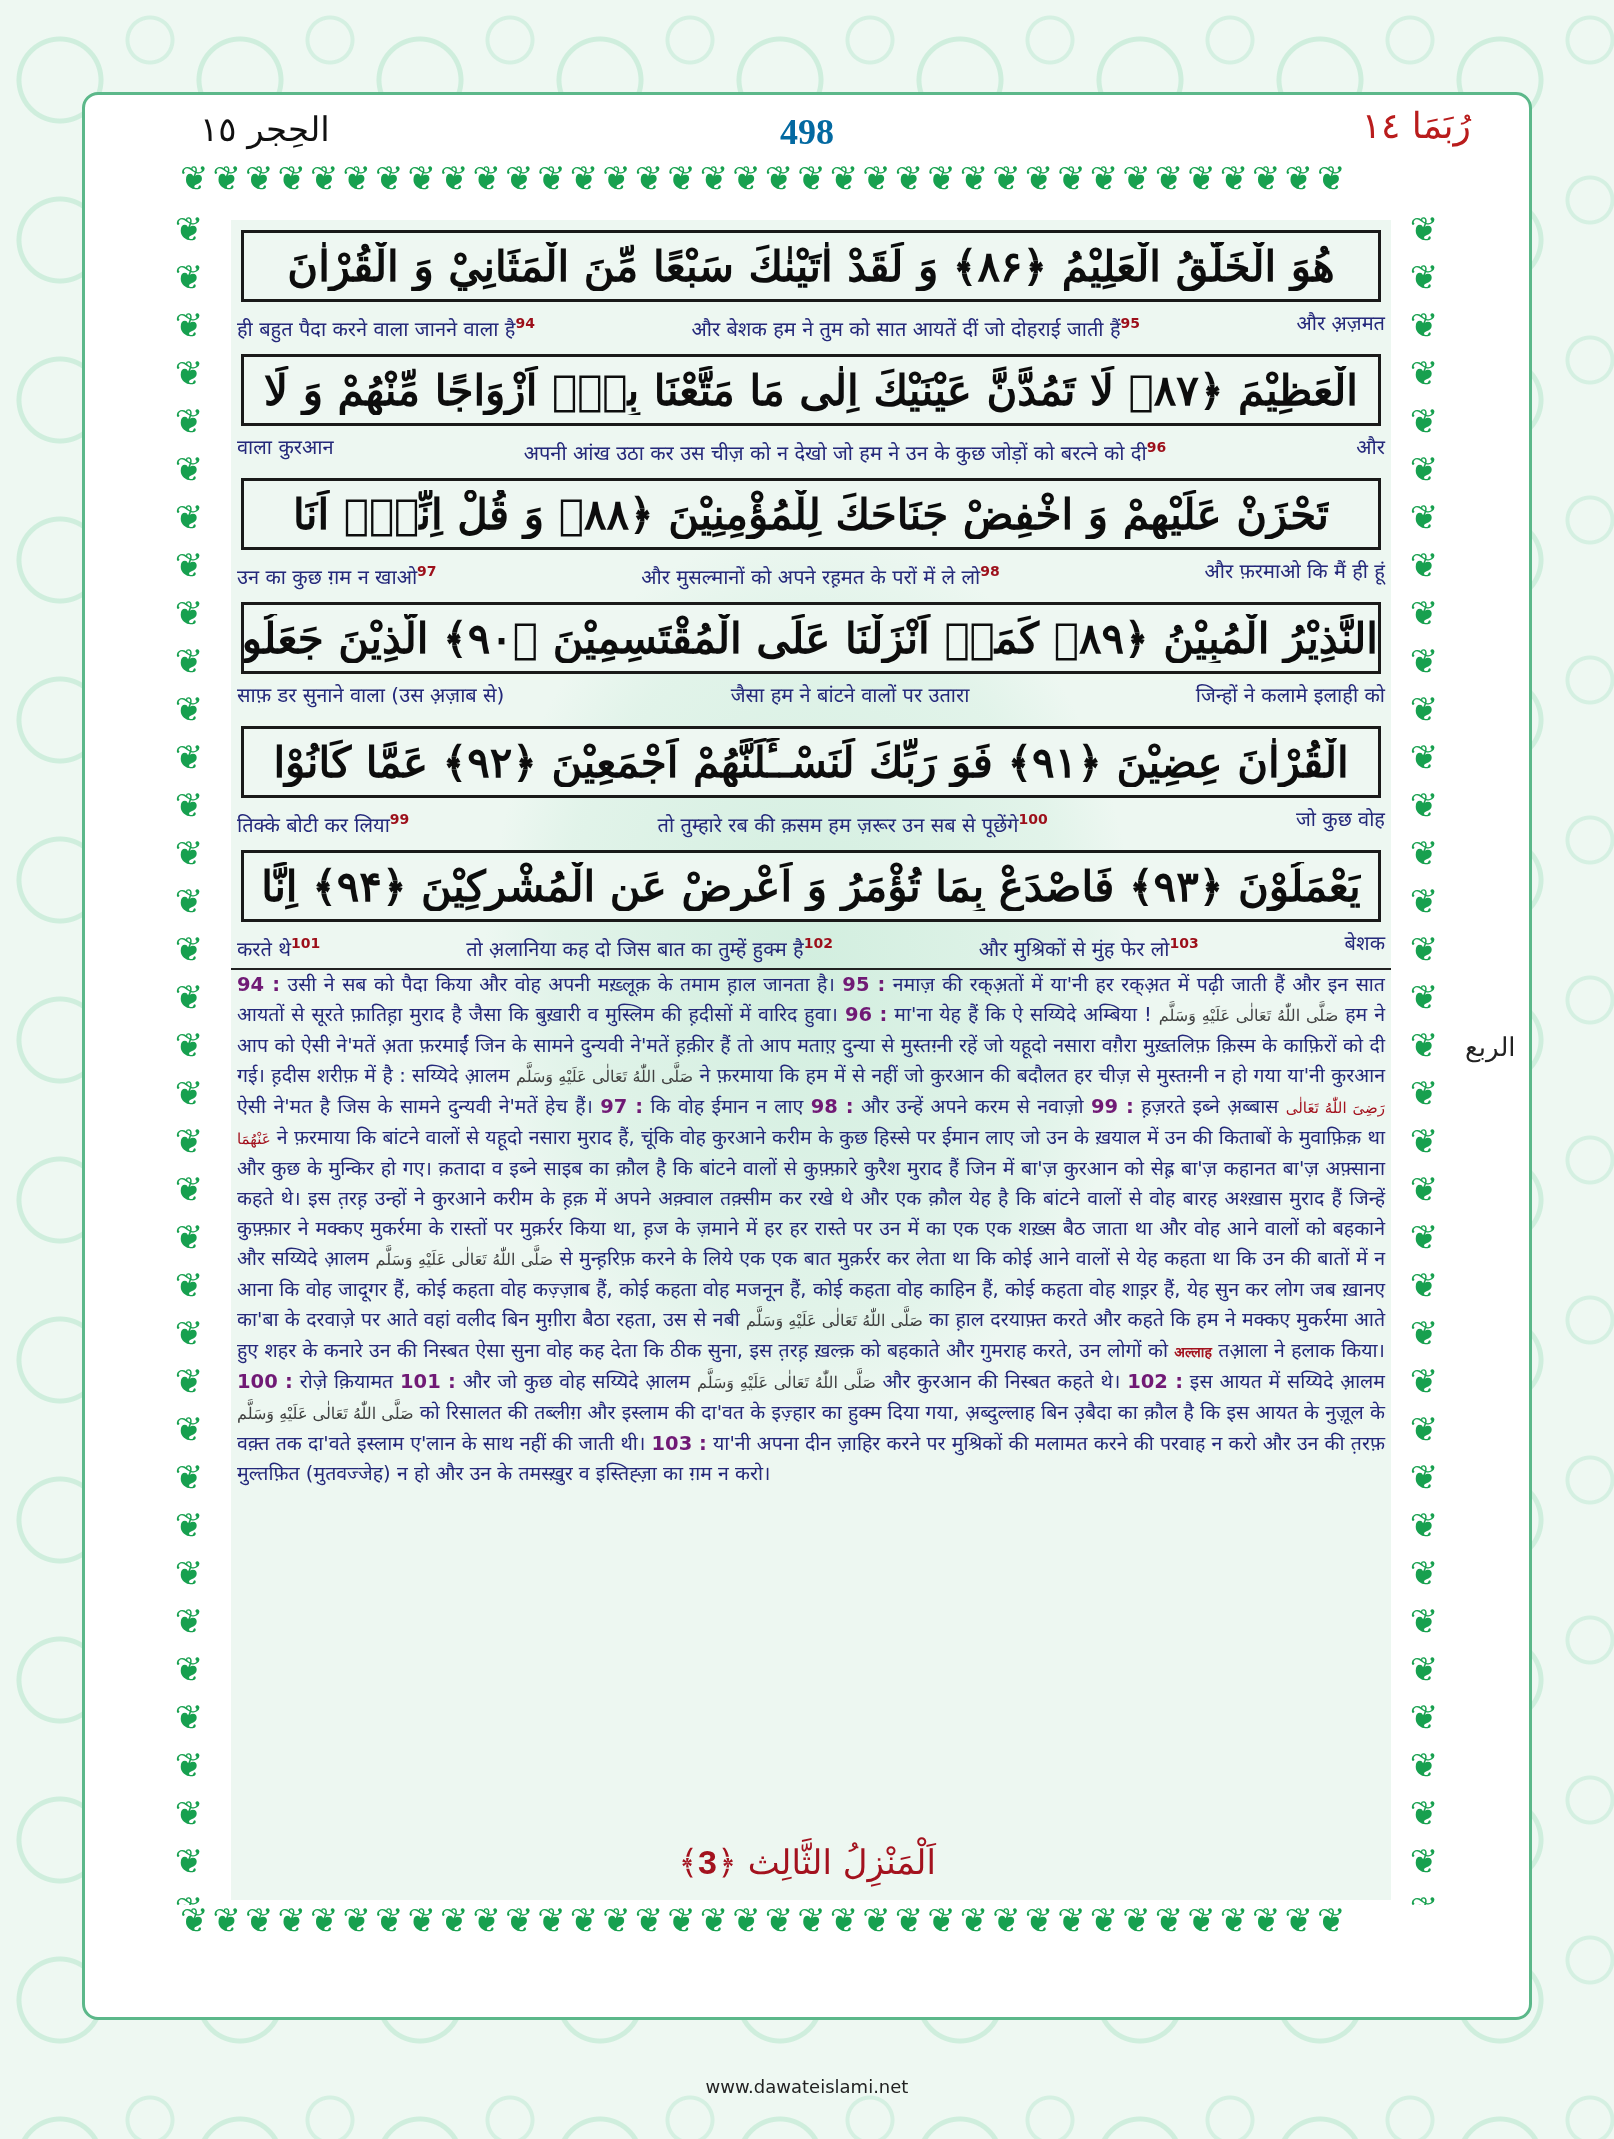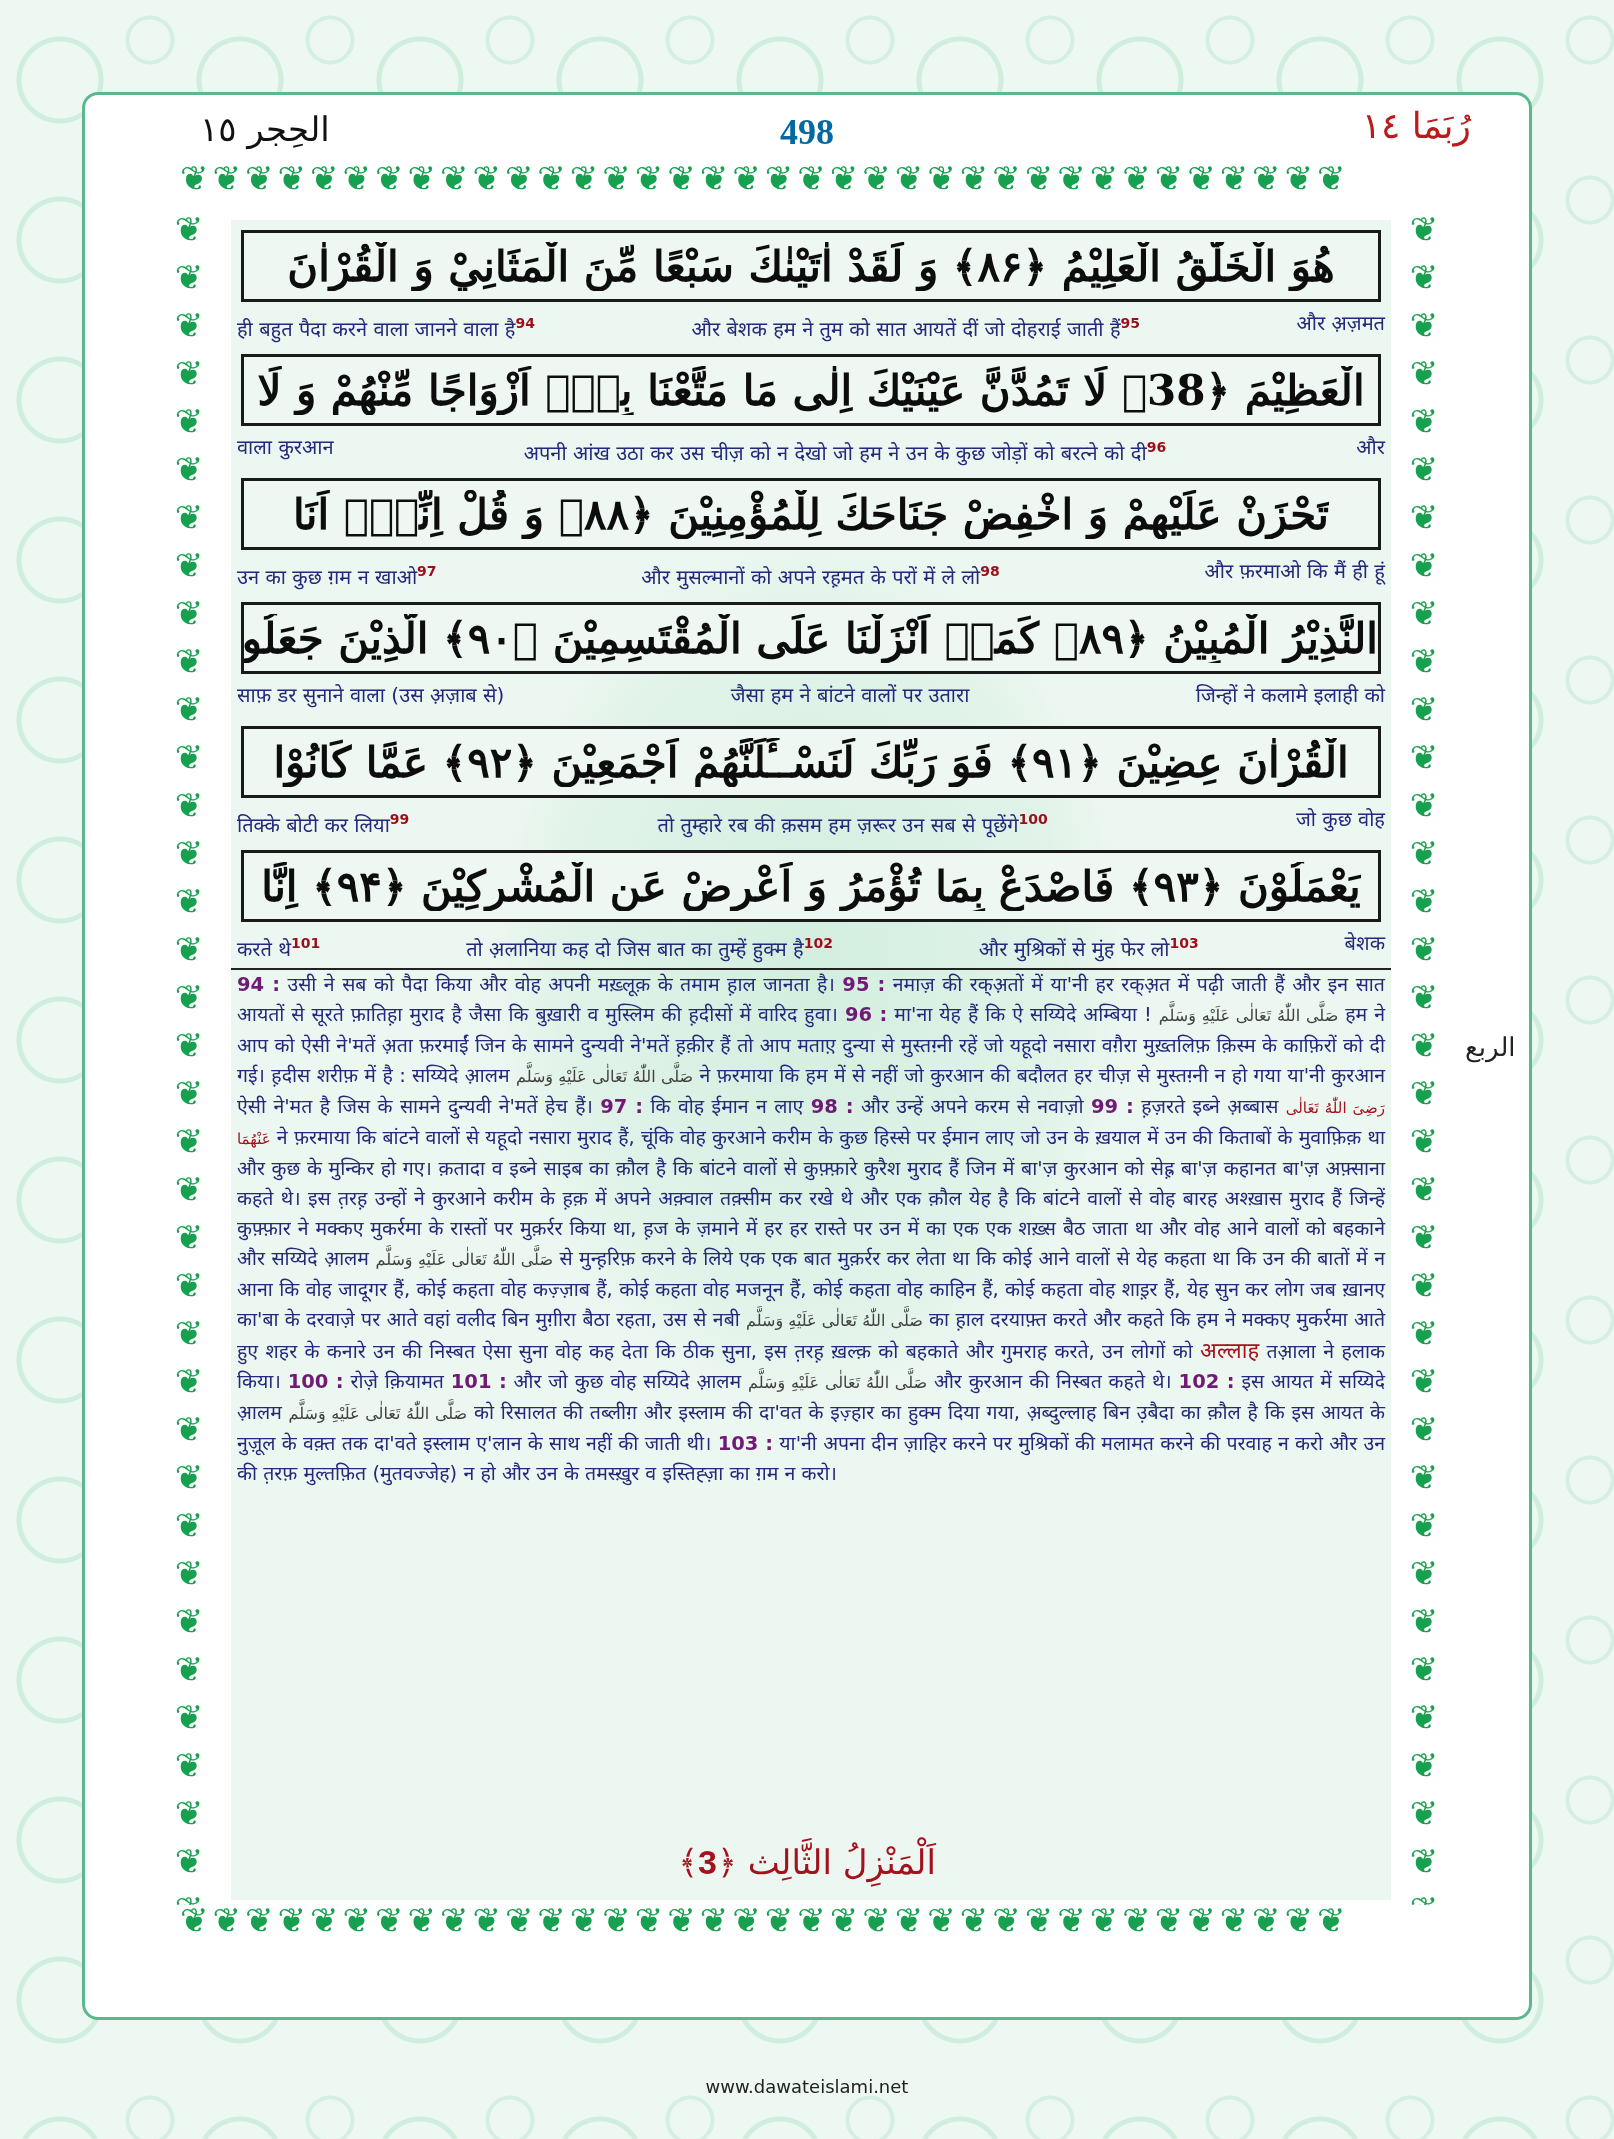--- a/index.html
+++ b/index.html
@@ -28,21 +28,21 @@
     box-sizing:border-box;display:flex;align-items:center;justify-content:center;}
   .verse-box .arabic{font-family:"DejaVu Serif",serif;font-size:42px;font-weight:bold;direction:rtl;color:#0d0d0d;white-space:nowrap;overflow:hidden;}
   .trans{position:relative;height:42px;line-height:42px;font-family:"DejaVu Sans",sans-serif;font-size:20px;color:#24287a;
     display:flex;justify-content:space-between;padding:0 6px;white-space:nowrap;}
   .trans sup{color:#9c0f1a;font-weight:bold;font-size:14px;}
   .block{margin-top:10px;}
   .notes{position:relative;margin-top:4px;padding:0 6px;font-size:19.5px;line-height:30px;color:#24287a;text-align:justify;}
   .notes .num{color:#701a75;font-weight:bold;}
   .notes .hon{font-family:"DejaVu Serif",serif;font-size:16px;color:#404040;}
   .notes .hon-red{font-family:"DejaVu Serif",serif;font-size:15px;color:#a3121e;}
-  .notes .allah{color:#a3121e;font-weight:normal;font-size:22px;}
+  .notes .allah{color:#a3121e;font-weight:bold;font-size:14px;}
   .rub{position:absolute;left:1465px;top:1032px;font-family:"DejaVu Serif",serif;font-size:26px;color:#222;}
   .manzil{position:absolute;left:0;right:0;top:1842px;text-align:center;font-family:"DejaVu Serif",serif;font-size:34px;color:#a3121e;direction:rtl;}
   .manzil .num{font-family:"Liberation Sans",sans-serif;font-weight:bold;}
   .site{position:absolute;left:0;right:0;top:2076px;text-align:center;font-family:"DejaVu Sans",sans-serif;font-size:18px;color:#222;}
 </style>
 </head>
 <body>
 
 <div class="page">
   <div class="hdr">
@@ -65,21 +65,21 @@
       </div>
       <div class="trans">
         <span><span>ही बहुत पैदा करने वाला जानने वाला है</span><sup>94</sup></span>
         <span><span>और बेशक हम ने तुम को सात आयतें दीं जो दोहराई जाती हैं</span><sup>95</sup></span>
         <span>और अ़ज़मत</span>
       </div>
     </div>
 
     <div class="block">
       <div class="verse-box">
-        <span class="arabic">الْعَظِيْمَ ﴿38﴾ لَا تَمُدَّنَّ عَيْنَيْكَ اِلٰى مَا مَتَّعْنَا بِهٖۤ اَزْوَاجًا مِّنْهُمْ وَ لَا</span>
+        <span class="arabic">الْعَظِيْمَ ﴿۸۷﴾ لَا تَمُدَّنَّ عَيْنَيْكَ اِلٰى مَا مَتَّعْنَا بِهٖۤ اَزْوَاجًا مِّنْهُمْ وَ لَا</span>
       </div>
       <div class="trans">
         <span>वाला कुरआन</span>
         <span><span>अपनी आंख उठा कर उस चीज़ को न देखो जो हम ने उन के कुछ जोड़ों को बरत्ने को दी</span><sup>96</sup></span>
         <span>और</span>
       </div>
     </div>
 
     <div class="block">
       <div class="verse-box">

